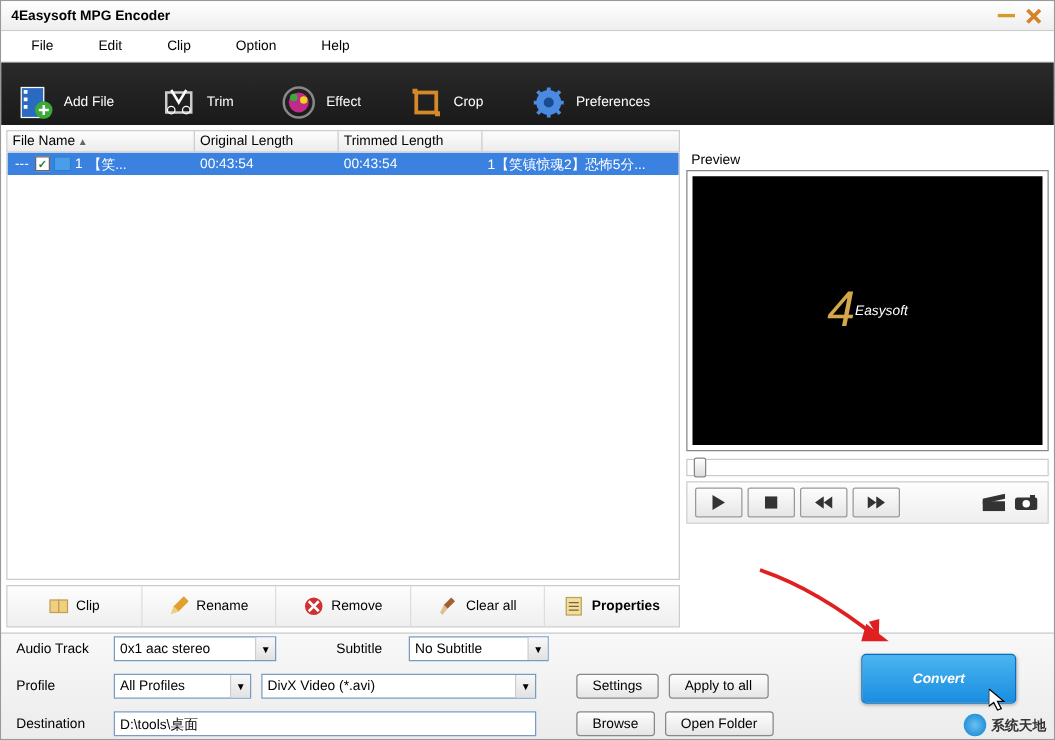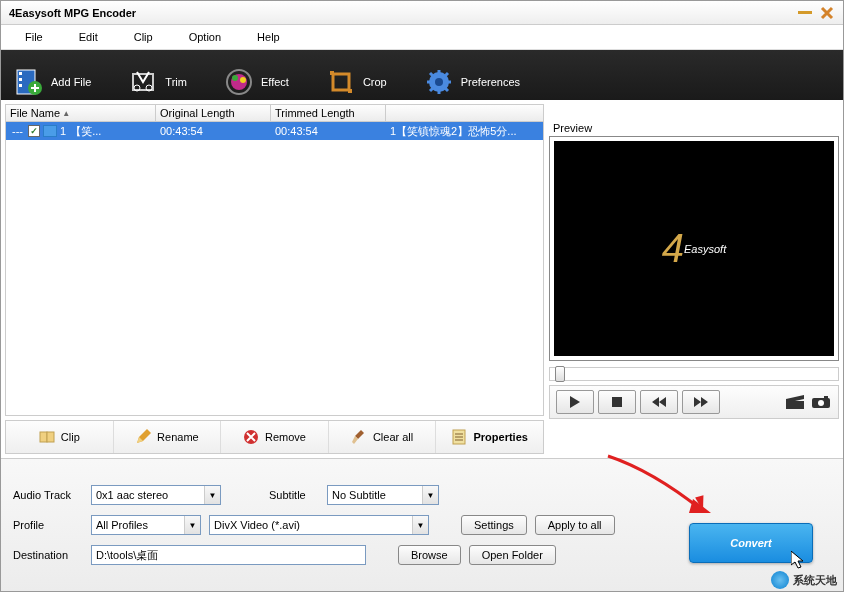--- a/index.html
+++ b/index.html
@@ -31,21 +31,21 @@
 .preview-lbl { padding: 2px 4px; font-weight: normal; }
 .preview-box { border: 1px solid #888; background: #fff; padding: 4px; }
 .preview-screen { width: 100%; height: 215px; background: #000; display: flex; align-items: center; justify-content: center; position: relative; }
 .logo { color: #fff; font-size: 32px; font-style: italic; font-family: Georgia, serif; display: flex; align-items: center; }
 .logo .four { color: #d4a84a; font-size: 40px; }
 .seek { height: 14px; background: #fff; border: 1px solid #ccc; margin-top: 6px; position: relative; }
 .seek .thumb { position: absolute; left: 5px; top: -2px; width: 10px; height: 16px; background: linear-gradient(#fff,#ddd); border: 1px solid #888; border-radius: 2px; }
 .pcontrols { height: 34px; border: 1px solid #ccc; background: linear-gradient(#fdfdfd, #efefef); display: flex; align-items: center; padding: 0 6px; gap: 4px; margin-top: 4px; }
 .pbtn { width: 38px; height: 24px; border: 1px solid #999; background: linear-gradient(#fdfdfd, #e6e6e6); display: flex; align-items: center; justify-content: center; cursor: pointer; border-radius: 2px; }
 .pspace { flex: 1; }
-.bottom { background: linear-gradient(#f8f8f8, #ececec); border-top: 1px solid #ccc; padding: 26px 12px; position: relative; }
+.bottom { background: linear-gradient(#f8f8f8, #ececec); border-top: 1px solid #ccc; padding: 2px 12px; position: relative; }
 .brow { display: flex; align-items: center; margin-bottom: 10px; gap: 8px; }
 .blabel { width: 70px; }
 .bsel, .binp { height: 20px; border: 1px solid #7a9ac0; background: #fff; padding: 0 4px; display: flex; align-items: center; position: relative; }
 .bsel .arrow { position: absolute; right: 0; top: 0; width: 16px; height: 100%; border-left: 1px solid #ccc; background: linear-gradient(#f8f8f8,#e2e2e2); display: flex; align-items: center; justify-content: center; font-size: 8px; }
 .bbtn { height: 20px; padding: 0 12px; border: 1px solid #888; background: linear-gradient(#fdfdfd, #e6e6e6); border-radius: 3px; cursor: pointer; display: flex; align-items: center; }
 .convert-btn { position: absolute; right: 30px; bottom: 28px; width: 124px; height: 40px; background: linear-gradient(#4ab5f0, #1a8de0); border: 1px solid #0a6db8; border-radius: 4px; color: #fff; font-size: 18px; font-weight: bold; font-style: italic; display: flex; align-items: center; justify-content: center; cursor: pointer; box-shadow: 0 1px 3px rgba(0,0,0,0.3); font-family: Arial; }
 .arrow-red { position: absolute; right: 120px; bottom: 60px; pointer-events: none; }
 .cursor { position: absolute; right: 36px; bottom: 20px; pointer-events: none; }
 .watermark { position: absolute; right: 6px; bottom: 2px; display: flex; align-items: center; gap: 4px; font-size: 12px; color: #333; font-weight: bold; }
 .watermark .wicon { width: 18px; height: 18px; border-radius: 50%; background: radial-gradient(#6ac0f0, #0a80d0); }
@@ -293,21 +293,21 @@
       <span style="width:16px"></span>
       <div class="bbtn">
           <span>Settings</span>
         </div>
       <div class="bbtn">
           <span>Apply to all</span>
         </div>
     </div>
     <div class="brow" style="margin-bottom:0">
       <span class="blabel">Destination</span>
-      <div class="binp" style="width:275px">
+      <div class="binp" style="width:338px">
           <span>D:\tools\桌面</span>
         </div>
       <span style="width:16px"></span>
       <div class="bbtn">
           <span>Browse</span>
         </div>
       <div class="bbtn">
           <span>Open Folder</span>
         </div>
     </div>

